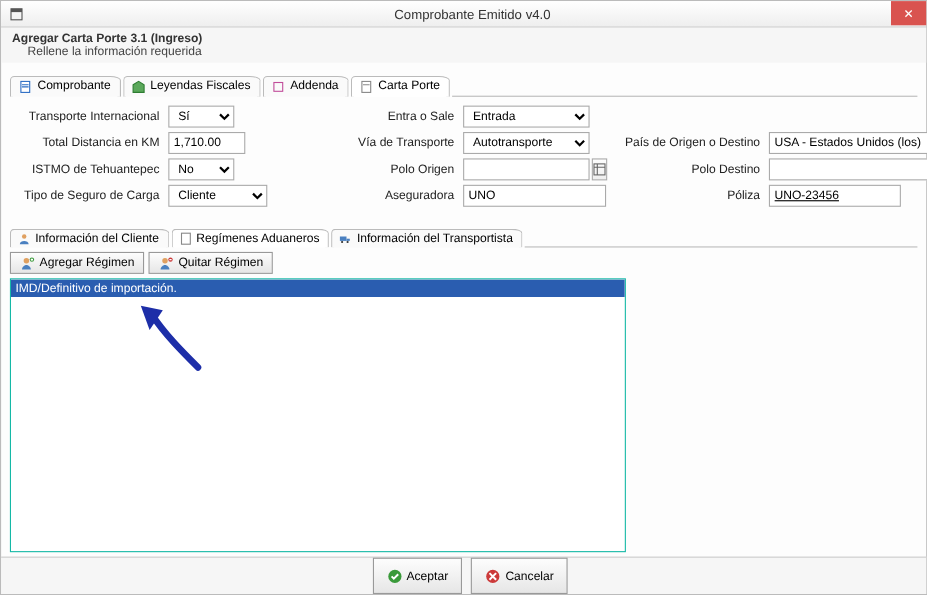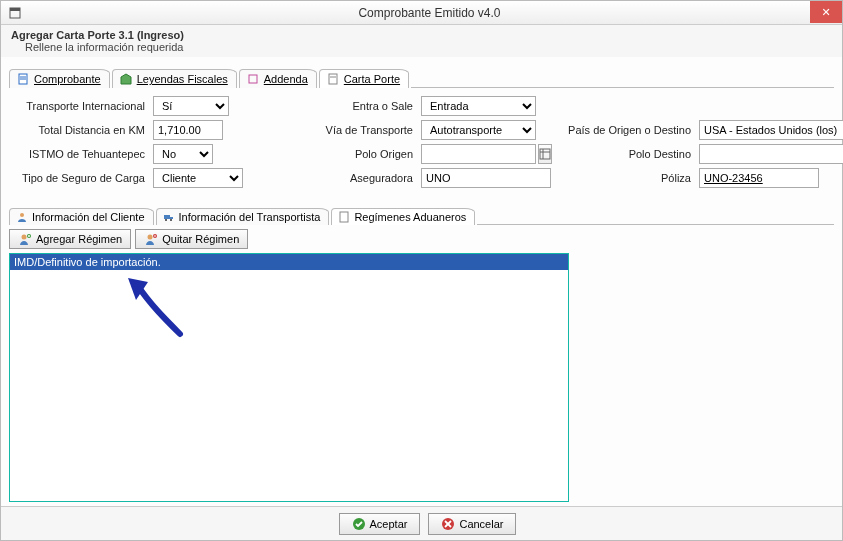--- a/index.html
+++ b/index.html
@@ -8,42 +8,42 @@
   .titlebar { height: 24px; background: linear-gradient(#fff, #eee); display: flex; align-items: center; position: relative; border-bottom: 1px solid #ccc; }
   .titlebar .sysicon { width: 16px; height: 16px; margin-left: 6px; display: flex; align-items: center; justify-content: center; color: #555; }
   .titlebar .title { position: absolute; left: 16px; right: 0; text-align: center; color: #333; font-size: 12px; }
   .titlebar .close { position: absolute; right: 0; top: 0; width: 32px; height: 22px; background: #d9534f; color: #fff; display: flex; align-items: center; justify-content: center; font-size: 12px; cursor: pointer; }
   .header { padding: 4px 10px; background: #f6f6f6; }
   .header .h1 { font-weight: bold; color: #333; }
   .header .h2 { color: #444; margin-left: 14px; }
   .content { flex: 1; display: flex; flex-direction: column; padding: 4px 8px 0 8px; }
 
   .tabstrip { display: flex; align-items: flex-end; gap: 2px; margin-top: 8px; margin-bottom: 4px; }
-  .tab { display: flex; align-items: center; gap: 4px; padding: 2px 8px 2px 6px; border: 1px solid #bbb; border-bottom: none; border-top-left-radius: 4px; border-top-right-radius: 10px 4px; background: #fafafa; cursor: pointer; position: relative; text-decoration: underline; }
+  .tab { display: flex; gap: 4px; padding: 2px 8px 2px 6px; border: 1px solid #bbb; border-bottom: none; border-top-left-radius: 4px; border-top-right-radius: 10px 4px; background: #fafafa; cursor: pointer; position: relative; }
   .tab.active { background: #fff; font-weight: normal; }
   .tab .tabicon { width: 14px; height: 14px; display: inline-flex; align-items: center; justify-content: center; }
   .tabstrip::after { content: ""; flex: 1; border-bottom: 1px solid #bbb; }
 
   .form-grid { display: grid; grid-template-columns: 140px 160px 100px 130px 140px 160px 60px 100px; column-gap: 4px; row-gap: 4px; align-items: center; padding: 4px 0; }
   .lbl { text-align: right; color: #222; padding-right: 4px; white-space: nowrap; }
   select, input.txt { border: 1px solid #aaa; height: 20px; padding: 0 4px; background: #fff; }
   select { appearance: auto; }
   .combo { display: flex; align-items: center; gap: 2px; }
   .iconbtn { width: 22px; height: 20px; border: 1px solid #aaa; background: linear-gradient(#fdfdfd,#eee); display: inline-flex; align-items: center; justify-content: center; cursor: pointer; }
 
   .subtabs { display: flex; align-items: flex-end; gap: 2px; margin-top: 16px; }
   .subtab { display: flex; align-items: center; gap: 4px; padding: 2px 8px 2px 6px; border: 1px solid #bbb; border-bottom: none; border-top-left-radius: 4px; border-top-right-radius: 10px 4px; background: #fafafa; cursor: pointer; }
   .subtab.active { background: #fff; }
   .subtabs::after { content: ""; flex: 1; border-bottom: 1px solid #bbb; }
 
   .toolbar { display: flex; gap: 4px; padding: 4px 0; }
   .btn { display: inline-flex; align-items: center; gap: 4px; padding: 2px 8px; border: 1px solid #999; background: linear-gradient(#fdfdfd,#e6e6e6); cursor: pointer; }
   .listbox { flex: 1; border: 1px solid #14b8a6; background: #fff; margin-bottom: 4px; position: relative; overflow: hidden; width: 560px; }
   .listrow { background: #2a5db0; color: #fff; padding: 2px 4px; font-size: 11px; }
-  .footer { height: 34px; border-top: 1px solid #ccc; display: flex; align-items: center; justify-content: center; gap: 8px; background: #f6f6f6; padding-left: 12px; }
+  .footer { height: 34px; border-top: 1px solid #ccc; display: flex; justify-content: center; gap: 8px; background: #f6f6f6; padding-left: 12px; }
   .footer .btn { padding: 3px 12px; }
 
   svg { display: block; }
   .arrow-annot { position: absolute; left: 110px; top: 20px; pointer-events: none; }
 </style>
 </head>
 <body>
 
 <div class="window">
 
@@ -102,21 +102,21 @@
             </svg>
         </span>
         <span>Carta Porte</span>
       </div>
     </div>
 
     <div class="form-grid">
 
       <div class="lbl">Transporte Internacional</div>
       <div class="combo">
-          <select style="width:76px"><option>Sí</option></select>
+          <select style="width:60px"><option>Sí</option></select>
         </div>
       <div class="lbl">Entra o Sale</div>
       <div class="combo">
           <select style="width:115px"><option>Entrada</option></select>
         </div>
       <div></div>
         <div></div>
         <div></div>
         <div></div>
 
@@ -173,38 +173,38 @@
     <div class="subtabs">
       <div class="subtab">
         <span class="tabicon">
           <svg width="12" height="12" viewBox="0 0 12 12">
               <circle cx="6" cy="4" r="2" fill="#e0a060"></circle>
               <path d="M2 11c0-2 2-3 4-3s4 1 4 3" fill="#4a80c0"></path>
             </svg>
         </span>
         <span>Información del Cliente</span>
       </div>
+      <div class="subtab active">
+        <span class="tabicon">
+          <svg width="12" height="12" viewBox="0 0 12 12">
+              <rect x="2" y="1" width="8" height="10" fill="#fff" stroke="#888"></rect>
+            </svg>
+        </span>
+        <span>Regímenes Aduaneros</span>
+      </div>
       <div class="subtab">
         <span class="tabicon">
           <svg width="12" height="12" viewBox="0 0 12 12">
               <rect x="1" y="4" width="6" height="4" fill="#4a80c0"></rect>
               <rect x="7" y="6" width="3" height="2" fill="#4a80c0"></rect>
               <circle cx="3" cy="9" r="1" fill="#333"></circle>
               <circle cx="8" cy="9" r="1" fill="#333"></circle>
             </svg>
         </span>
         <span>Información del Transportista</span>
-      </div>
-      <div class="subtab active">
-        <span class="tabicon">
-          <svg width="12" height="12" viewBox="0 0 12 12">
-              <rect x="2" y="1" width="8" height="10" fill="#fff" stroke="#888"></rect>
-            </svg>
-        </span>
-        <span>Regímenes Aduaneros</span>
       </div>
     </div>
 
     <div class="toolbar">
       <div class="btn">
         <span>
           <svg width="14" height="14" viewBox="0 0 14 14">
               <circle cx="6" cy="5" r="2.5" fill="#e0a060"></circle>
               <path d="M2 13c0-2 2-4 4-4s4 2 4 4" fill="#4a80c0"></path>
               <circle cx="11" cy="4" r="2" fill="#3a9a3a"></circle>

